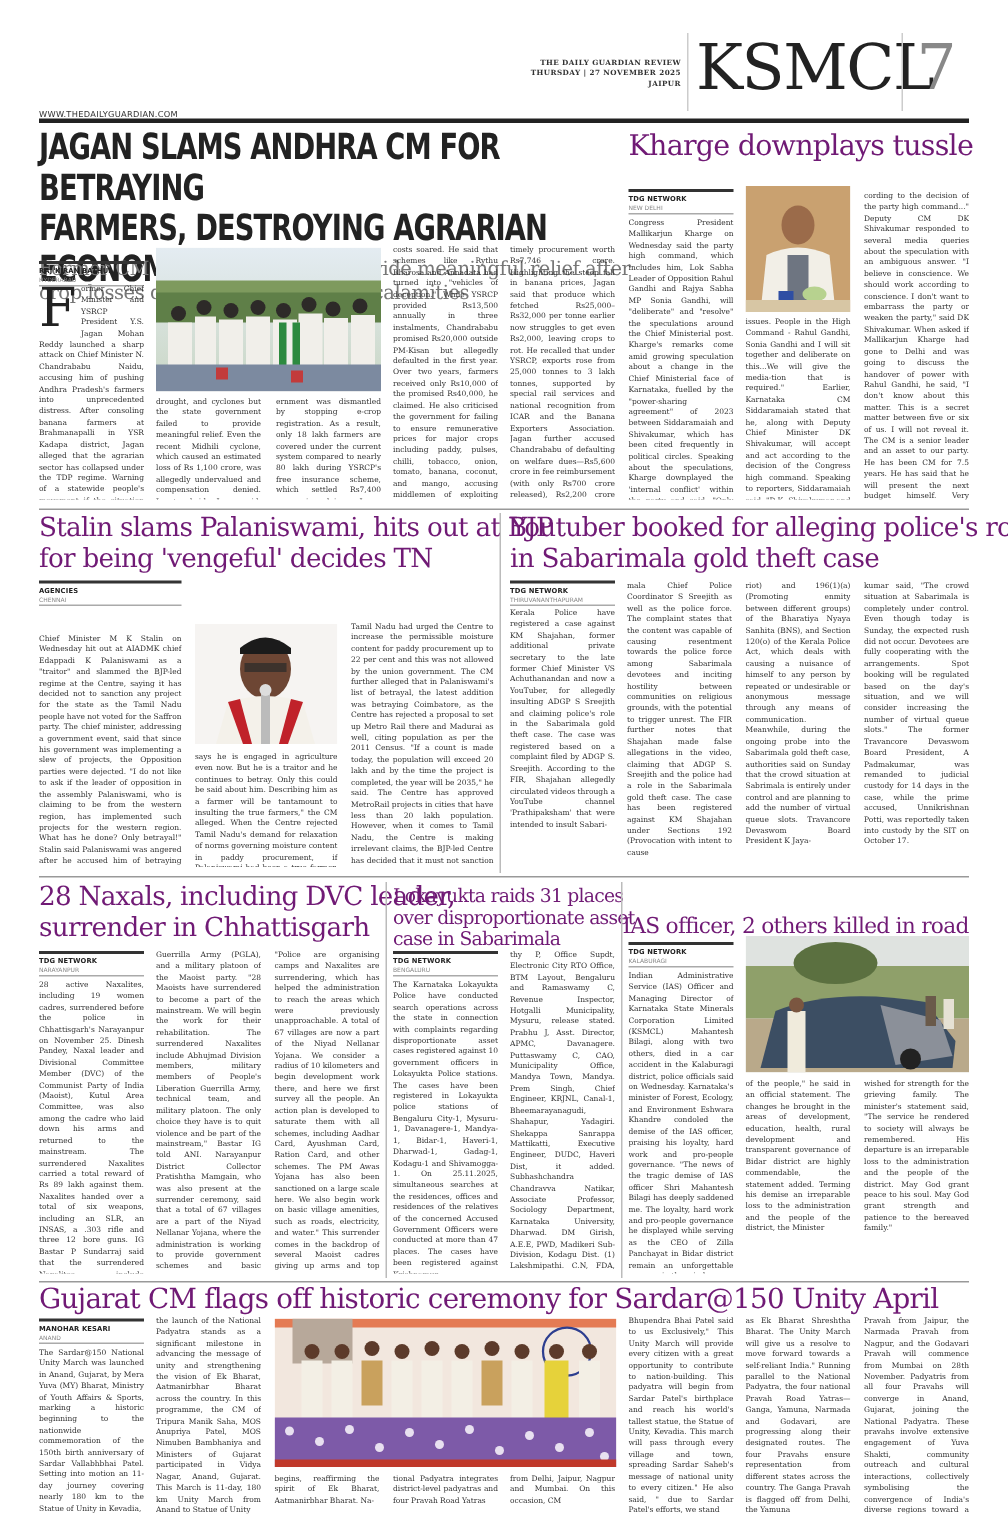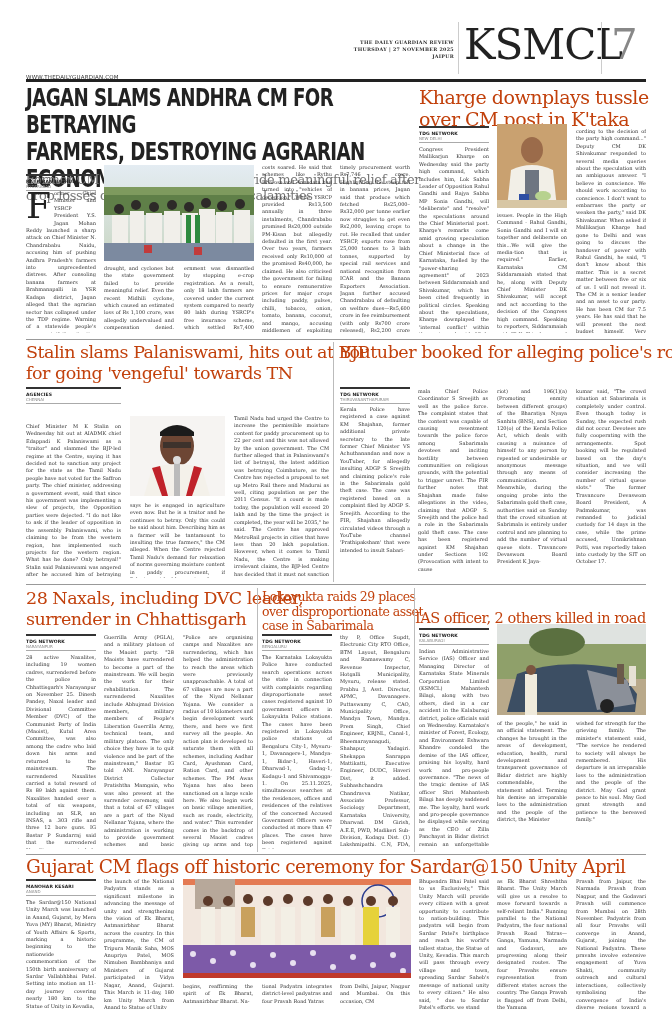--- a/index.html
+++ b/index.html
@@ -7,21 +7,21 @@
   .abs { position: absolute; }
   .masthead-url { left: 26px; top: 74px; font-family: "DejaVu Sans", sans-serif; font-size: 5.5px; letter-spacing: 0.2px; color: #333; }
   .mast-meta { left: 320px; top: 39px; width: 134px; text-align: right; font-size: 4.8px; line-height: 7px; letter-spacing: 0.3px; color: #333; font-weight: bold; }
   .mast-sep1 { left: 458px; top: 22px; width: 1px; height: 52px; background: #ccc; }
   .mast-section { left: 464px; top: 24px; font-family: "DejaVu Serif", serif; font-size: 42px; letter-spacing: -1px; color: #222; line-height: 1; }
   .mast-sep2 { left: 601px; top: 22px; width: 1px; height: 52px; background: #ccc; }
   .mast-page { left: 611px; top: 24px; font-family: "DejaVu Serif", serif; font-size: 42px; color: #888; line-height: 1; }
   .mast-rule { left: 26px; top: 79px; width: 620px; height: 3px; background: #222; }
 
   .h-cond { font-family: "DejaVu Sans", sans-serif; font-weight: bold; letter-spacing: -0.8px; color: #222; transform-origin: left top; }
-  .h-serif { font-family: "DejaVu Serif", serif; color: #c2410c; letter-spacing: -0.5px; }
+  .h-serif { font-family: "DejaVu Serif", serif; color: #701a75; letter-spacing: -0.5px; }
   .deck { font-family: "DejaVu Serif", serif; color: #777; letter-spacing: -0.3px; }
 
   .byline-rule { height: 2px; background: #333; }
   .byline-name { font-family: "DejaVu Sans", sans-serif; font-size: 4.5px; font-weight: bold; color: #222; letter-spacing: 0.1px; margin-top: 3px; }
   .byline-loc { font-family: "DejaVu Sans", sans-serif; font-size: 4px; color: #888; border-bottom: 0.5px solid #aaa; padding-bottom: 1px; }
 
   .col { font-family: "DejaVu Serif", serif; font-size: 5px; line-height: 7.4px; color: #333; text-align: justify; hyphens: auto; overflow: hidden; }
   .dropcap { float: left; font-size: 36px; line-height: 30px; margin: 1px 3px 0 0; color: #222; font-family: "DejaVu Serif", serif; }
 
   .photo { overflow: hidden; }
@@ -99,21 +99,20 @@
       </g>
   </svg>
 </div>
 <div class="abs col" style="left:104px; top:265px; width:70px; height:68px;">drought, and cyclones but the state government failed to provide meaningful relief. Even the recent Midhili cyclone, which caused an estimated loss of Rs 1,100 crore, was allegedly undervalued and compensation denied. Input subsidy, Jagan said, has been "completely ignored," and the free crop insurance system established by the previous YSRCP gov-</div>
 <div class="abs col" style="left:184px; top:265px; width:70px; height:68px;">ernment was dismantled by stopping e-crop registration. As a result, only 18 lakh farmers are covered under the current system compared to nearly 80 lakh during YSRCP's free insurance scheme, which settled Rs7,400 crore in claims. Jagan accused the government of forcing farmers to purchase fertilizers on the black market as cultivation</div>
 <div class="abs col" style="left:262px; top:164px; width:70px; height:169px;">costs soared. He said that schemes like Rythu Bharosa and Annadata had turned into "vehicles of deception." While YSRCP provided Rs13,500 annually in three instalments, Chandrababu promised Rs20,000 outside PM-Kisan but allegedly defaulted in the first year. Over two years, farmers received only Rs10,000 of the promised Rs40,000, he claimed. He also criticised the government for failing to ensure remunerative prices for major crops including paddy, pulses, chilli, tobacco, onion, tomato, banana, coconut, and mango, accusing middlemen of exploiting farmers with official support. Under YSRCP, he said, transparent pricing through RBKs, e-cropping, and real-time monitoring via the CM App ensured</div>
 <div class="abs col" style="left:340px; top:164px; width:70px; height:169px;">timely procurement worth Rs7,746 crore. Highlighting the steep fall in banana prices, Jagan said that produce which fetched Rs25,000–Rs32,000 per tonne earlier now struggles to get even Rs2,000, leaving crops to rot. He recalled that under YSRCP, exports rose from 25,000 tonnes to 3 lakh tonnes, supported by special rail services and national recognition from ICAR and the Banana Exporters Association. Jagan further accused Chandrababu of defaulting on welfare dues—Rs5,600 crore in fee reimbursement (with only Rs700 crore released), Rs2,200 crore under Vasathi Deevena, and pending payments to women beneficiaries—alongside cuts in Ammavodi and pension rolls.</div>
 
 <div class="abs h-serif" style="left:419px; top:86px; width:250px; font-size:19px; line-height:22px;">
   <div>Kharge downplays tussle</div>
-  <div>over CM post in K'taka</div>
 </div>
 <div class="abs" style="left:419px; top:126px; width:70px;">
   <div class="byline-rule"></div>
   <div class="byline-name">TDG NETWORK</div>
   <div class="byline-loc">NEW DELHI</div>
 </div>
 <div class="abs col" style="left:419px; top:146px; width:70px; height:187px;">Congress President Mallikarjun Kharge on Wednesday said the party high command, which includes him, Lok Sabha Leader of Opposition Rahul Gandhi and Rajya Sabha MP Sonia Gandhi, will "deliberate" and "resolve" the speculations around the Chief Ministerial post. Kharge's remarks come amid growing speculation about a change in the Chief Ministerial face of Karnataka, fuelled by the "power-sharing agreement" of 2023 between Siddaramaiah and Shivakumar, which has been cited frequently in political circles. Speaking about the speculations, Kharge downplayed the 'internal conflict' within the party and said, "Only the people there can say what the government is doing there. But I would like to say that we will resolve such</div>
 <div class="abs photo" style="left:497px; top:124px; width:70px; height:84px;">
   <svg width="70" height="84" viewBox="0 0 70 84">
     <rect width="70" height="84" fill="#c9a170"></rect>
@@ -125,21 +124,21 @@
     <rect x="0" y="76" width="70" height="8" fill="#d7c6a4"></rect>
   </svg>
 </div>
 <div class="abs col" style="left:497px; top:212px; width:70px; height:121px;">issues. People in the High Command - Rahul Gandhi, Sonia Gandhi and I will sit together and deliberate on this...We will give the media-tion that is required." Earlier, Karnataka CM Siddaramaiah stated that he, along with Deputy Chief Minister DK Shivakumar, will accept and act according to the decision of the Congress high command. Speaking to reporters, Siddaramaiah said, "D.K. Shivakumar and I should abide by the decision of the party high command. Whatever the high command decides, D.K. Shivakumar and I should agree. We will act ac-</div>
 <div class="abs col" style="left:576px; top:128px; width:70px; height:205px;">cording to the decision of the party high command..." Deputy CM DK Shivakumar responded to several media queries about the speculation with an ambiguous answer. "I believe in conscience. We should work according to conscience. I don't want to embarrass the party or weaken the party," said DK Shivakumar. When asked if Mallikarjun Kharge had gone to Delhi and was going to discuss the handover of power with Rahul Gandhi, he said, "I don't know about this matter. This is a secret matter between five or six of us. I will not reveal it. The CM is a senior leader and an asset to our party. He has been CM for 7.5 years. He has said that he will present the next budget himself. Very happy. He has worked hard as the Leader of the Opposition. He has built the party. We should all focus on the goal of the 2028 and 2029 elections together."</div>
 
 <div class="abs hrule" style="left:26px; top:339px; width:620px;"></div>
 
 <div class="abs h-serif" style="left:26px; top:342px; width:305px; font-size:17.5px; line-height:21px;">
   <div style="white-space:nowrap;">Stalin slams Palaniswami, hits out at BJP</div>
-  <div>for going 'vengeful' towards TN</div>
+  <div>for being 'vengeful' decides TN</div>
 </div>
 <div class="abs" style="left:26px; top:387px; width:95px;">
   <div class="byline-rule"></div>
   <div class="byline-name">AGENCIES</div>
   <div class="byline-loc">CHENNAI</div>
 </div>
 <div class="abs col" style="left:26px; top:423px; width:95px; height:155px;">Chief Minister M K Stalin on Wednesday hit out at AIADMK chief Edappadi K Palaniswami as a "traitor" and slammed the BJP-led regime at the Centre, saying it has decided not to sanction any project for the state as the Tamil Nadu people have not voted for the Saffron party. The chief minister, addressing a government event, said that since his government was implementing a slew of projects, the Opposition parties were dejected. "I do not like to ask if the leader of opposition in the assembly Palaniswami, who is claiming to be from the western region, has implemented such projects for the western region. What has he done? Only betrayal!" Stalin said Palaniswami was angered after he accused him of betraying the farmers by wearing a "green" towel. "Palaniswami says he is a farmer. He</div>
 <div class="abs photo" style="left:130px; top:416px; width:95px; height:80px;">
   <svg width="95" height="80" viewBox="0 0 95 80">
     <rect width="95" height="80" fill="#f6f4f2"></rect>
@@ -153,20 +152,21 @@
     <circle cx="47" cy="44" r="4" fill="#ddd"></circle>
   </svg>
 </div>
 <div class="abs col" style="left:130px; top:502px; width:95px; height:76px;">says he is engaged in agriculture even now. But he is a traitor and he continues to betray. Only this could be said about him. Describing him as a farmer will be tantamount to insulting the true farmers," the CM alleged. When the Centre rejected Tamil Nadu's demand for relaxation of norms governing moisture content in paddy procurement, if Palaniswami had been a true farmer, should he have requested PM Modi to accede to the state's demand or not?</div>
 <div class="abs col" style="left:234px; top:415px; width:95px; height:163px;">Tamil Nadu had urged the Centre to increase the permissible moisture content for paddy procurement up to 22 per cent and this was not allowed by the union government. The CM further alleged that in Palaniswami's list of betrayal, the latest addition was betraying Coimbatore, as the Centre has rejected a proposal to set up Metro Rail there and Madurai as well, citing population as per the 2011 Census. "If a count is made today, the population will exceed 20 lakh and by the time the project is completed, the year will be 2035," he said. The Centre has approved MetroRail projects in cities that have less than 20 lakh population. However, when it comes to Tamil Nadu, the Centre is making irrelevant claims, the BJP-led Centre has decided that it must not sanction any projects for Tamil Nadu since the state has not voted for that party, Stalin alleged.</div>
 
 <div class="abs vrule" style="left:333px; top:342px; height:240px;"></div>
 
 <div class="abs h-serif" style="left:340px; top:342px; width:320px; font-size:17.5px; line-height:21px;">
   <div style="white-space:nowrap;">Youtuber booked for alleging police's role</div>
+  <div>in Sabarimala gold theft case</div>
 </div>
 <div class="abs" style="left:340px; top:387px; width:70px;">
   <div class="byline-rule"></div>
   <div class="byline-name">TDG NETWORK</div>
   <div class="byline-loc">THIRUVANANTHAPURAM</div>
 </div>
 <div class="abs col" style="left:340px; top:406px; width:70px; height:172px;">Kerala Police have registered a case against KM Shajahan, former additional private secretary to the late former Chief Minister VS Achuthanandan and now a YouTuber, for allegedly insulting ADGP S Sreejith and claiming police's role in the Sabarimala gold theft case. The case was registered based on a complaint filed by ADGP S. Sreejith. According to the FIR, Shajahan allegedly circulated videos through a YouTube channel 'Prathipaksham' that were intended to insult Sabari-</div>
 <div class="abs col" style="left:418px; top:388px; width:70px; height:190px;">mala Chief Police Coordinator S Sreejith as well as the police force. The complaint states that the content was capable of causing resentment towards the police force among Sabarimala devotees and inciting hostility between communities on religious grounds, with the potential to trigger unrest. The FIR further notes that Shajahan made false allegations in the video, claiming that ADGP S. Sreejith and the police had a role in the Sabarimala gold theft case. The case has been registered against KM Shajahan under Sections 192 (Provocation with intent to cause</div>
 <div class="abs col" style="left:497px; top:388px; width:70px; height:190px;">riot) and 196(1)(a) (Promoting enmity between different groups) of the Bharatiya Nyaya Sanhita (BNS), and Section 120(o) of the Kerala Police Act, which deals with causing a nuisance of himself to any person by repeated or undesirable or anonymous message through any means of communication. Meanwhile, during the ongoing probe into the Sabarimala gold theft case, authorities said on Sunday that the crowd situation at Sabrimala is entirely under control and are planning to add the number of virtual queue slots. Travancore Devaswom Board President K Jaya-</div>
 <div class="abs col" style="left:576px; top:388px; width:70px; height:190px;">kumar said, "The crowd situation at Sabarimala is completely under control. Even though today is Sunday, the expected rush did not occur. Devotees are fully cooperating with the arrangements. Spot booking will be regulated based on the day's situation, and we will consider increasing the number of virtual queue slots." The former Travancore Devaswom Board President, A Padmakumar, was remanded to judicial custody for 14 days in the case, while the prime accused, Unnikrishnan Potti, was reportedly taken into custody by the SIT on October 17.</div>
@@ -182,21 +182,21 @@
   <div class="byline-name">TDG NETWORK</div>
   <div class="byline-loc">NARAYANPUR</div>
 </div>
 <div class="abs col" style="left:26px; top:654px; width:70px; height:195px;">28 active Naxalites, including 19 women cadres, surrendered before the police in Chhattisgarh's Narayanpur on November 25. Dinesh Pandey, Naxal leader and Divisional Committee Member (DVC) of the Communist Party of India (Maoist), Kutul Area Committee, was also among the cadre who laid down his arms and returned to the mainstream. The surrendered Naxalites carried a total reward of Rs 89 lakh against them. Naxalites handed over a total of six weapons, including an SLR, an INSAS, a .303 rifle and three 12 bore guns. IG Bastar P Sundarraj said that the surrendered Naxalites include Abhujmad Division members, members of People's Liberation</div>
 <div class="abs col" style="left:104px; top:634px; width:70px; height:215px;">Guerrilla Army (PGLA), and a military platoon of the Maoist party. "28 Maoists have surrendered to become a part of the mainstream. We will begin the work for their rehabilitation. The surrendered Naxalites include Abhujmad Division members, military members of People's Liberation Guerrilla Army, technical team, and military platoon. The only choice they have is to quit violence and be part of the mainstream," Bastar IG told ANI. Narayanpur District Collector Pratishtha Mamgain, who was also present at the surrender ceremony, said that a total of 67 villages are a part of the Niyad Nellanar Yojana, where the administration is working to provide government schemes and basic amenities. Collector Mamgain said,</div>
 <div class="abs col" style="left:183px; top:634px; width:70px; height:215px;">"Police are organising camps and Naxalites are surrendering, which has helped the administration to reach the areas which were previously unapproachable. A total of 67 villages are now a part of the Niyad Nellanar Yojana. We consider a radius of 10 kilometers and begin development work there, and here we first survey all the people. An action plan is developed to saturate them with all schemes, including Aadhar Card, Ayushman Card, Ration Card, and other schemes. The PM Awas Yojana has also been sanctioned on a large scale here. We also begin work on basic village amenities, such as roads, electricity, and water." This surrender comes in the backdrop of several Maoist cadres giving up arms and top leaders neutralised recently.</div>
 
 <div class="abs vrule" style="left:257px; top:588px; height:264px;"></div>
 
 <div class="abs h-serif" style="left:262px; top:590px; width:150px; font-size:12.5px; line-height:14.5px;">
-  <div style="white-space:nowrap;">Lokayukta raids 29 places</div>
+  <div style="white-space:nowrap;">Lokayukta raids 31 places</div>
   <div style="white-space:nowrap;">over disproportionate asset</div>
   <div style="white-space:nowrap;">case in Sabarimala</div>
 </div>
 <div class="abs" style="left:262px; top:634px; width:70px;">
   <div class="byline-rule"></div>
   <div class="byline-name">TDG NETWORK</div>
   <div class="byline-loc">BENGALURU</div>
 </div>
 <div class="abs col" style="left:262px; top:654px; width:70px; height:195px;">The Karnataka Lokayukta Police have conducted search operations across the state in connection with complaints regarding disproportionate asset cases registered against 10 government officers in Lokayukta Police stations. The cases have been registered in Lokayukta police stations of Bengaluru City-1, Mysuru-1, Davanagere-1, Mandya-1, Bidar-1, Haveri-1, Dharwad-1, Gadag-1, Kodagu-1 and Shivamogga-1. On 25.11.2025, simultaneous searches at the residences, offices and residences of the relatives of the concerned Accused Government Officers were conducted at more than 47 places. The cases have been registered against Krishnamur-</div>
 <div class="abs col" style="left:340px; top:634px; width:70px; height:215px;">thy P, Office Supdt, Electronic City RTO Office, BTM Layout, Bengaluru and Ramaswamy C, Revenue Inspector, Hotgalli Municipality, Mysuru, release stated. Prabhu J, Asst. Director, APMC, Davanagere. Puttaswamy C, CAO, Municipality Office, Mandya Town, Mandya. Prem Singh, Chief Engineer, KRJNL, Canal-1, Bheemarayanagudi, Shahapur, Yadagiri. Shekappa Sanrappa Mattikatti, Executive Engineer, DUDC, Haveri Dist, it added. Subhashchandra Chandravva Natikar, Associate Professor, Sociology Department, Karnataka University, Dharwad. DM Girish, A.E.E, PWD, Madikeri Sub-Division, Kodagu Dist. (1) Lakshmipathi. C.N, FDA, SIMS Medical College, Shivamogga. Further investigation is underway.</div>

